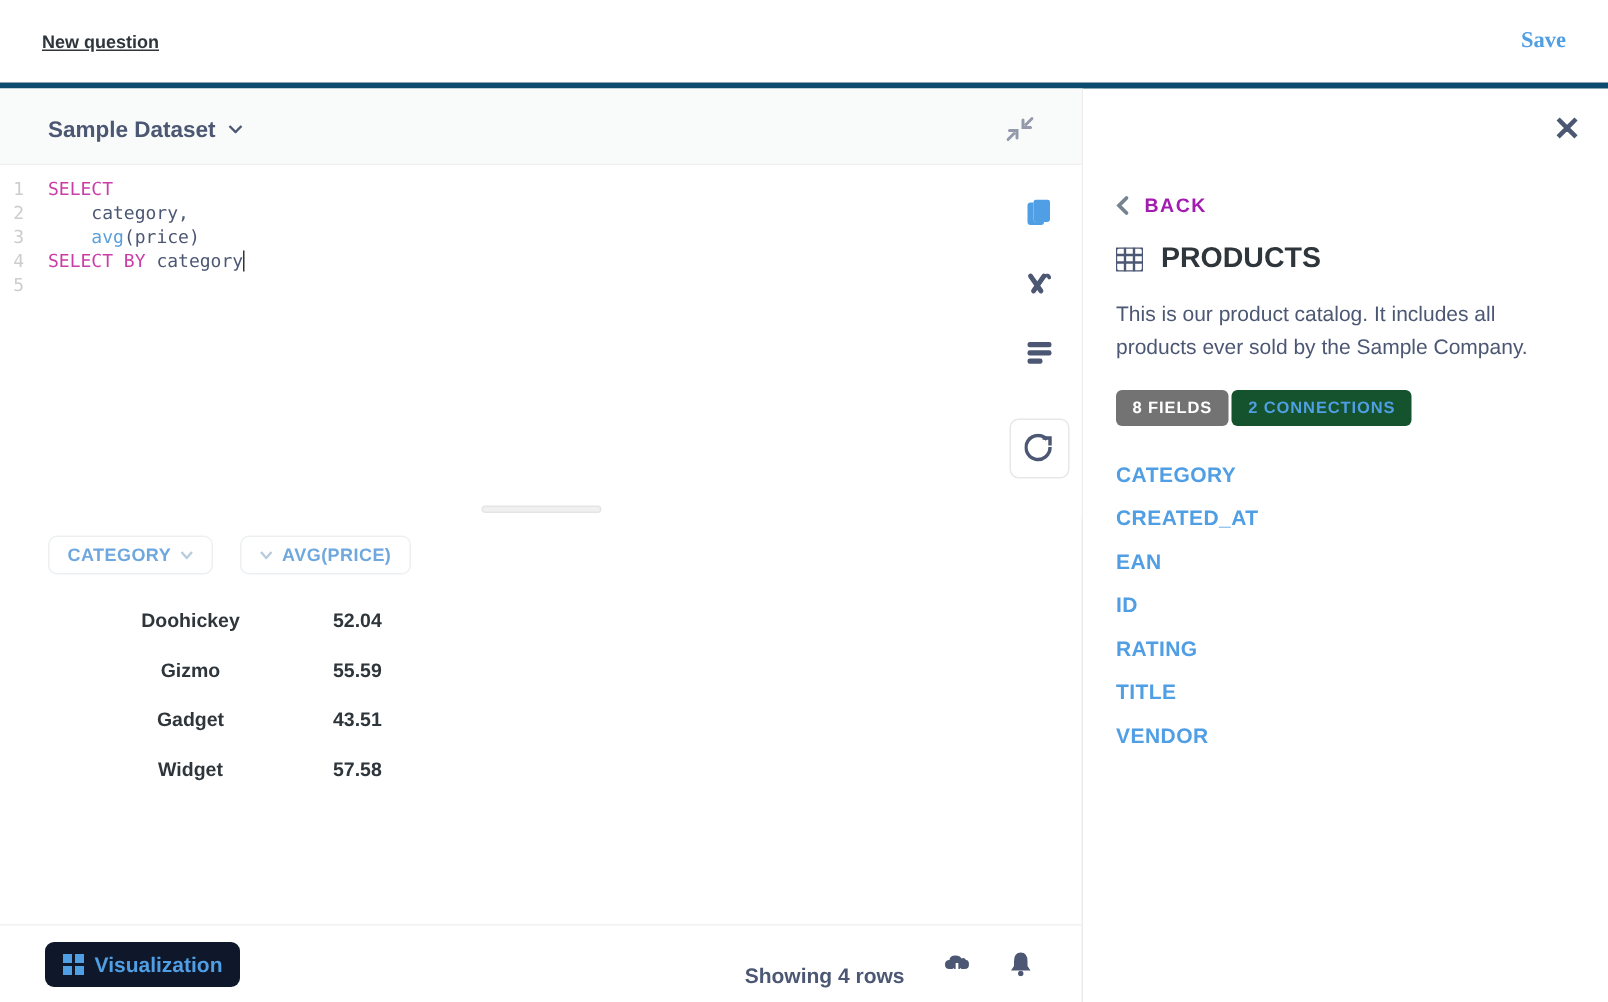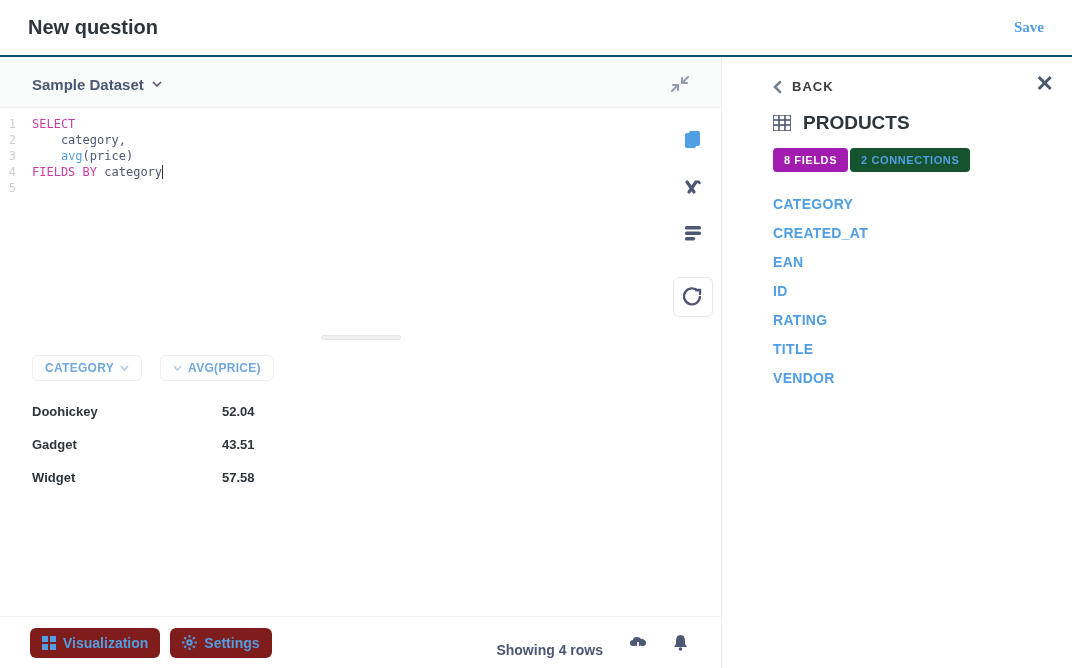--- a/index.html
+++ b/index.html
@@ -1,22 +1,22 @@
 <!DOCTYPE html>
 <html><head>
   <meta charset="utf-8">
   <style>
     * { box-sizing: border-box; margin: 0; padding: 0; }
     body { font-family: -apple-system, BlinkMacSystemFont, "Segoe UI", Helvetica, Arial, sans-serif; color: #2E353B; background: #fff; width: 1072px; height: 668px; overflow: hidden; }
     
     .header { display: flex; align-items: center; justify-content: space-between; padding: 16px 28px; height: 55px; }
-    .header-title { font-size: 20px; font-weight: 900; color: #2E353B; }
+    .header-title { font-size: 12px; font-weight: 900; color: #2E353B; text-decoration: underline; }
     .save-link { color: #509EE3; font-weight: 700; font-size: 15px; cursor: pointer; font-family: Liberation Serif, serif; }
     
-    .workspace { display: flex; height: calc(668px - 55px); border-top: 2px solid #0c4a6e; gap: 29px; }
+    .workspace { display: flex; height: calc(668px - 55px); border-top: 4px solid #0c4a6e; }
     
     .main-panel { width: 722px; display: flex; flex-direction: column; border-right: 1px solid #EEECEC; }
     
     .db-bar { display: flex; align-items: center; justify-content: space-between; padding: 18px 32px 14px 32px; background: #F9FBFB; }
     .db-select { display: flex; align-items: center; gap: 8px; font-weight: 700; font-size: 15px; cursor: pointer; color: #4C5773; }
     .contract-icon { color: #949AAB; width: 18px; height: 18px; cursor: pointer; }
     
     .editor-area { display: flex; background: #fff; height: 228px; border-top: 1px solid #F0F0F0; }
     .gutter { width: 22px; padding: 8px 0; text-align: right; background: #fff; }
     .gutter-line { font-family: Monaco, Consolas, monospace; font-size: 12px; line-height: 16px; color: #CDCDCD; padding-right: 6px; }
@@ -33,37 +33,37 @@
     
     .drag-handle-wrap { height: 8px; display: flex; justify-content: center; align-items: flex-start; background: #fff; }
     .drag-handle { width: 80px; height: 5px; background: #F0F0F0; border-radius: 3px; border: 1px solid #E5E5E5; }
     
     .results-header { padding: 12px 32px 8px 32px; display: flex; gap: 18px; }
     .col-pill { border: 1px solid #EDF0F2; border-radius: 6px; padding: 5px 12px; font-size: 12px; font-weight: 800; color: #6FA8DE; display: flex; align-items: center; gap: 6px; cursor: pointer; letter-spacing: 0.3px; }
     .chev-down { color: #B9CCDE; }
     
     .results-table { padding: 6px 32px; }
     .row { display: flex; padding: 9px 0; font-size: 13px; }
-    .cell-cat { width: 190px; color: #2E353B; font-weight: 600; }
+    .cell-cat { width: 190px; color: #2E353B; font-weight: 600; text-align: center; }
     .cell-val { width: 70px; text-align: left; color: #2E353B; font-weight: 700; }
     
     .bottom-bar { margin-top: auto; height: 52px; border-top: 1px solid #F0F0F0; display: flex; align-items: center; padding: 0 30px; gap: 10px; }
-    .viz-btn { background: #7f1d1d; color: #509EE3; border-radius: 6px; padding: 7px 12px; font-size: 14px; font-weight: 700; display: flex; align-items: center; gap: 7px; cursor: pointer; }
+    .viz-btn { background: #0f172a; color: #509EE3; border-radius: 6px; padding: 7px 12px; font-size: 14px; font-weight: 700; display: flex; align-items: center; gap: 7px; cursor: pointer; }
     .row-count { margin-left: auto; color: #4C5773; font-size: 14px; font-weight: 600; margin-top: 15px; }
     .bottom-icon { color: #4C5773; cursor: pointer; display: flex; align-items: center; justify-content: center; width: 22px; height: 22px; }
     
     .side-panel { flex: 1; padding: 22px 22px; position: relative; }
     .close-x { position: absolute; top: 14px; right: 18px; color: #4C5773; cursor: pointer; font-size: 22px; font-weight: 700; }
-    .back-link { display: flex; align-items: center; gap: 10px; color: #404040; font-weight: 800; font-size: 13px; letter-spacing: 1px; cursor: pointer; margin-bottom: 18px; }
+    .back-link { display: flex; align-items: center; gap: 10px; color: #a21caf; font-weight: 800; font-size: 13px; letter-spacing: 1px; cursor: pointer; margin-bottom: 18px; margin-top: 48px; }
     .panel-title { display: flex; align-items: center; gap: 12px; font-size: 19px; font-weight: 900; color: #2E353B; margin-bottom: 14px; }
     .panel-desc { font-size: 14px; line-height: 22px; color: #4C5773; margin-bottom: 18px; max-width: 280px; }
     
     .tabs { display: flex; gap: 2px; margin-bottom: 24px; }
     .tab { padding: 6px 11px; font-size: 11px; font-weight: 800; letter-spacing: 0.6px; border-radius: 4px; cursor: pointer; }
-    .tab-active { background: #a21caf; color: #fff; }
+    .tab-active { background: #737373; color: #fff; }
     .tab-inactive { background: #14532d; color: #509EE3; }
     
     .field-list { display: flex; flex-direction: column; gap: 13px; }
     .field-item { color: #509EE3; font-weight: 800; font-size: 14px; letter-spacing: 0.3px; cursor: pointer; }
     
     svg { display: block; }
   </style>
 </head>
 <body>
 
@@ -96,21 +96,21 @@
         <div class="gutter-line">1</div>
         <div class="gutter-line">2</div>
         <div class="gutter-line">3</div>
         <div class="gutter-line">4</div>
         <div class="gutter-line">5</div>
       </div>
       <div class="code">
         <div class="code-line"><span class="kw">SELECT</span></div>
         <div class="code-line"><span class="txt">    category,</span></div>
         <div class="code-line"><span class="txt">    </span><span class="fn">avg</span><span class="txt">(price)</span></div>
-        <div class="code-line"><span class="kw">FIELDS BY</span><span class="txt cursor"> category</span></div>
+        <div class="code-line"><span class="kw">SELECT BY</span><span class="txt cursor"> category</span></div>
       </div>
       <div class="editor-actions">
         <div class="editor-action" style="color:#509EE3;">
           <svg width="20" height="20" viewBox="0 0 20 20">
               <rect x="2" y="2" width="11" height="15" rx="2" fill="#509EE3"></rect>
               <rect x="6" y="0" width="11" height="15" rx="2" fill="#fff" stroke="#509EE3" stroke-width="0"></rect>
               <rect x="6" y="0" width="11" height="15" rx="2" fill="#509EE3"></rect>
             </svg>
         </div>
         <div class="editor-action">
@@ -155,20 +155,24 @@
             </svg>
         </span>
         <span>AVG(PRICE)</span>
       </div>
     </div>
 
     <div class="results-table">
       <div class="row">
         <div class="cell-cat">Doohickey</div>
         <div class="cell-val">52.04</div>
+      </div>
+      <div class="row">
+        <div class="cell-cat">Gizmo</div>
+        <div class="cell-val">55.59</div>
       </div>
       <div class="row">
         <div class="cell-cat">Gadget</div>
         <div class="cell-val">43.51</div>
       </div>
       <div class="row">
         <div class="cell-cat">Widget</div>
         <div class="cell-val">57.58</div>
       </div>
     </div>
@@ -178,38 +182,20 @@
         <span>
           <svg width="14" height="14" viewBox="0 0 14 14">
               <rect x="0" y="0" width="6" height="6" fill="#509EE3"></rect>
               <rect x="8" y="0" width="6" height="6" fill="#509EE3"></rect>
               <rect x="0" y="8" width="6" height="6" fill="#509EE3"></rect>
               <rect x="8" y="8" width="6" height="6" fill="#509EE3"></rect>
             </svg>
         </span>
         <span>Visualization</span>
       </div>
-      <div class="viz-btn">
-        <span>
-          <svg width="15" height="15" viewBox="0 0 15 15">
-              <circle cx="7.5" cy="7.5" r="2.2" fill="none" stroke="#509EE3" stroke-width="2"></circle>
-              <g stroke="#509EE3" stroke-width="2">
-                <line x1="7.5" y1="0" x2="7.5" y2="2.5"></line>
-                <line x1="7.5" y1="12.5" x2="7.5" y2="15"></line>
-                <line x1="0" y1="7.5" x2="2.5" y2="7.5"></line>
-                <line x1="12.5" y1="7.5" x2="15" y2="7.5"></line>
-                <line x1="2.2" y1="2.2" x2="4" y2="4"></line>
-                <line x1="11" y1="11" x2="12.8" y2="12.8"></line>
-                <line x1="12.8" y1="2.2" x2="11" y2="4"></line>
-                <line x1="4" y1="11" x2="2.2" y2="12.8"></line>
-              </g>
-            </svg>
-        </span>
-        <span>Settings</span>
-      </div>
       <div class="row-count">Showing 4 rows</div>
       <div class="bottom-icon" style="margin-left:14px;">
         <svg width="18" height="16" viewBox="0 0 18 16">
             <path d="M4 11 Q1 11 1 8 Q1 5 4 5 Q4 2 8 2 Q11 2 12 4 Q14 3 15 5 Q17 5 17 8 Q17 11 14 11" fill="#4C5773"></path>
             <path d="M9 7 L9 14 M6 11 L9 14 L12 11" stroke="#fff" stroke-width="1.8" fill="none"></path>
           </svg>
       </div>
       <div class="bottom-icon" style="margin-left:10px;">
         <svg width="15" height="17" viewBox="0 0 15 17">
             <path d="M7.5 1 Q12 1 12 7 L12 10 L14 13 L1 13 L3 10 L3 7 Q3 1 7.5 1 Z" fill="#4C5773"></path>
@@ -235,20 +221,21 @@
         <svg width="18" height="16" viewBox="0 0 18 16">
             <rect x="0" y="0" width="18" height="16" rx="2" fill="none" stroke="#4C5773" stroke-width="1.6"></rect>
             <line x1="0" y1="5" x2="18" y2="5" stroke="#4C5773" stroke-width="1.6"></line>
             <line x1="0" y1="10" x2="18" y2="10" stroke="#4C5773" stroke-width="1.6"></line>
             <line x1="6" y1="0" x2="6" y2="16" stroke="#4C5773" stroke-width="1.6"></line>
             <line x1="12" y1="0" x2="12" y2="16" stroke="#4C5773" stroke-width="1.6"></line>
           </svg>
       </span>
       <span>PRODUCTS</span>
     </div>
+    <div class="panel-desc">This is our product catalog. It includes all products ever sold by the Sample Company.</div>
     <div class="tabs">
       <div class="tab tab-active">8  FIELDS</div>
       <div class="tab tab-inactive">2  CONNECTIONS</div>
     </div>
     <div class="field-list">
       <div class="field-item">CATEGORY</div>
       <div class="field-item">CREATED_AT</div>
       <div class="field-item">EAN</div>
       <div class="field-item">ID</div>
       <div class="field-item">RATING</div>

